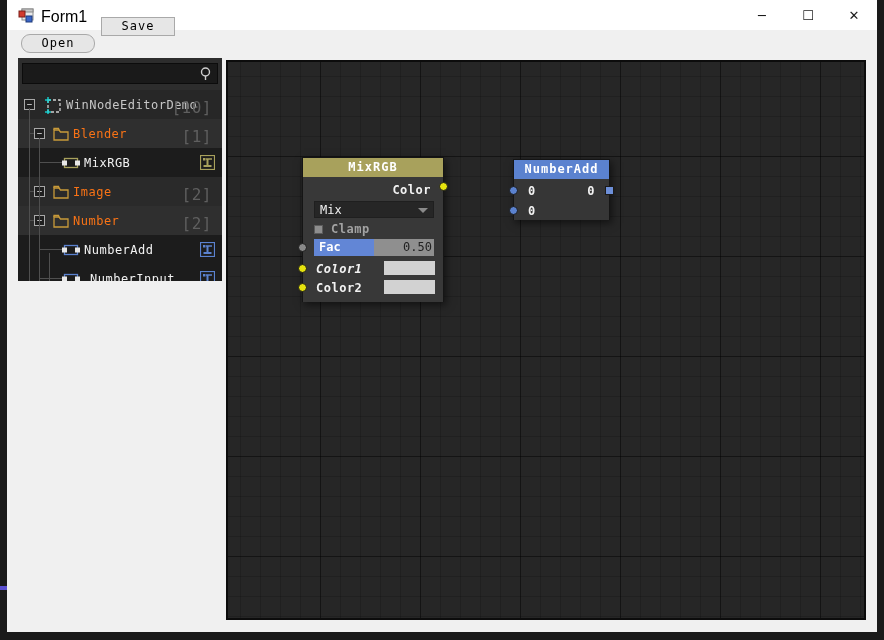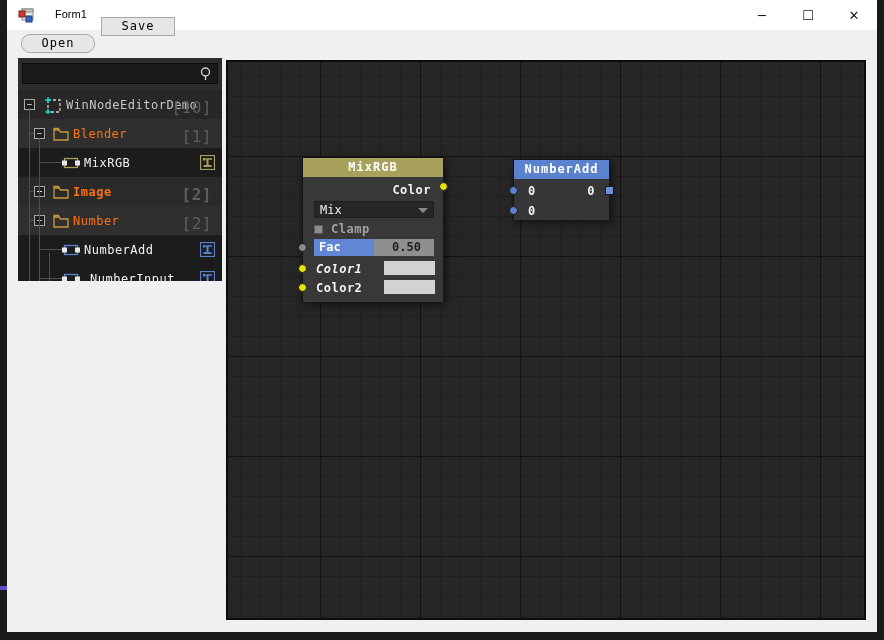--- a/index.html
+++ b/index.html
@@ -9,39 +9,39 @@
     font-family:"DejaVu Sans Mono", monospace;
   }
   .abs{position:absolute;}
   
   .desktop-strip{background:#1a1a1a;}
   .purple-accent{background:#5a4fcf;}
   
   .window{left:7px;top:0;width:870px;height:632px;background:#f0f0f0;}
   .titlebar{left:0;top:0;width:870px;height:30px;background:#ffffff;}
   .app-icon{left:11px;top:7px;width:16px;height:16px;}
-  .win-title{left:34px;top:8px;font-family:"Liberation Sans",sans-serif;font-size:11px;color:#000;margin-left:14px;}
+  .win-title{left:34px;top:8px;font-family:"Liberation Sans",sans-serif;font-size:16px;color:#000;}
   .win-controls{right:0;top:0;height:30px;display:flex;}
   .win-btn{width:46px;height:30px;display:flex;align-items:center;justify-content:center;
     font-family:"DejaVu Sans",sans-serif;font-size:13px;color:#1a1a1a;background:transparent;border:0;cursor:pointer;}
   
   .toolbar-btn{background:#e6e6e6;border:1px solid #a9a9a9;font-family:"DejaVu Sans Mono",monospace;
     font-size:12px;color:#000;letter-spacing:1px;text-align:center;line-height:17px;height:19px;width:74px;cursor:pointer;padding:0;}
   .btn-open{left:14px;top:34px;border-radius:9px;}
   .btn-save{left:94px;top:17px;}
   
   .tree-panel{left:11px;top:58px;width:204px;height:223px;background:#2d2d2d;overflow:hidden;}
   .search-box{left:4px;top:5px;width:196px;height:21px;background:#1a1a1a;border:1px solid #0c0c0c;box-sizing:border-box;}
   .search-input{position:absolute;left:2px;top:1px;width:170px;height:17px;background:transparent;border:0;outline:none;
     color:#ddd;font-family:"DejaVu Sans Mono",monospace;font-size:11px;}
   .search-icon{position:absolute;right:5px;top:2px;}
   .tree-row{left:0;width:204px;height:29px;}
   .row-a{background:#272727;}
   .row-b{background:#2f2f2f;}
-  .row-c{background:#2a2a2a;font-weight:bold;}
+  .row-c{background:#2a2a2a;}
   .row-leaf{background:#1c1c1c;}
   .expander{width:11px;height:11px;background:#1f1f1f;border:1px solid #a8a8a8;box-sizing:border-box;
     color:#e8e8e8;font-size:9px;line-height:8px;text-align:center;cursor:pointer;}
   .tree-label{font-size:12px;letter-spacing:0.5px;white-space:nowrap;}
   .lbl-root{color:#c6c6c6;}
   .lbl-folder{color:#f97316;}
   .lbl-leaf{color:#f2f2f2;}
   .tree-badge{font-size:16px;color:#5f5f5f;letter-spacing:0.5px;}
   .tline{background:#4f4f4f;}
   
@@ -72,21 +72,21 @@
   .sock-gray{background:#8a8a8a;}
   .sock-blue{background:#5b82cf;}
   .sock-square{position:absolute;width:9px;height:9px;border:1px solid #1a1a1a;box-sizing:border-box;background:#6d8fd8;cursor:crosshair;}
   .dropdown{position:absolute;left:11px;width:120px;height:17px;background:#262626;border:1px solid #1f1f1f;box-sizing:border-box;cursor:pointer;}
   .dropdown .dd-text{position:absolute;left:5px;top:1px;color:#f0f0f0;font-size:12px;font-weight:normal;}
   .dd-arrow{position:absolute;right:5px;top:6px;width:0;height:0;
     border-left:5px solid transparent;border-right:5px solid transparent;border-top:5px solid #8a8a8a;}
   .checkbox{position:absolute;width:9px;height:9px;background:#8e8e8e;border:1px solid #5c5c5c;box-sizing:border-box;cursor:pointer;}
   .fac-bar{position:absolute;left:11px;width:120px;height:17px;display:flex;cursor:ew-resize;}
   .fac-fill{width:60px;background:#6286d6;color:#fff;font-size:12px;font-weight:bold;line-height:17px;padding-left:5px;box-sizing:border-box;}
-  .fac-rest{flex:1;background:#8f8f8f;color:#222;font-size:12px;font-weight:bold;line-height:17px;text-align:right;padding-right:13px;}
+  .fac-rest{flex:1;background:#8f8f8f;color:#222;font-size:12px;font-weight:normal;line-height:17px;text-align:right;padding-right:2px;}
   .swatch{position:absolute;left:81px;width:51px;height:14px;background:#d2d2d2;cursor:pointer;}
 </style>
 </head>
 <body>
 
 <div class="abs desktop-strip" style="left:0;top:0;width:7px;height:640px;"></div>
 <div class="abs desktop-strip" style="left:877px;top:0;width:7px;height:640px;"></div>
 <div class="abs desktop-strip" style="left:0;top:632px;width:884px;height:8px;"></div>
 <div class="abs purple-accent" style="left:0;top:586px;width:7px;height:4px;"></div>
 

